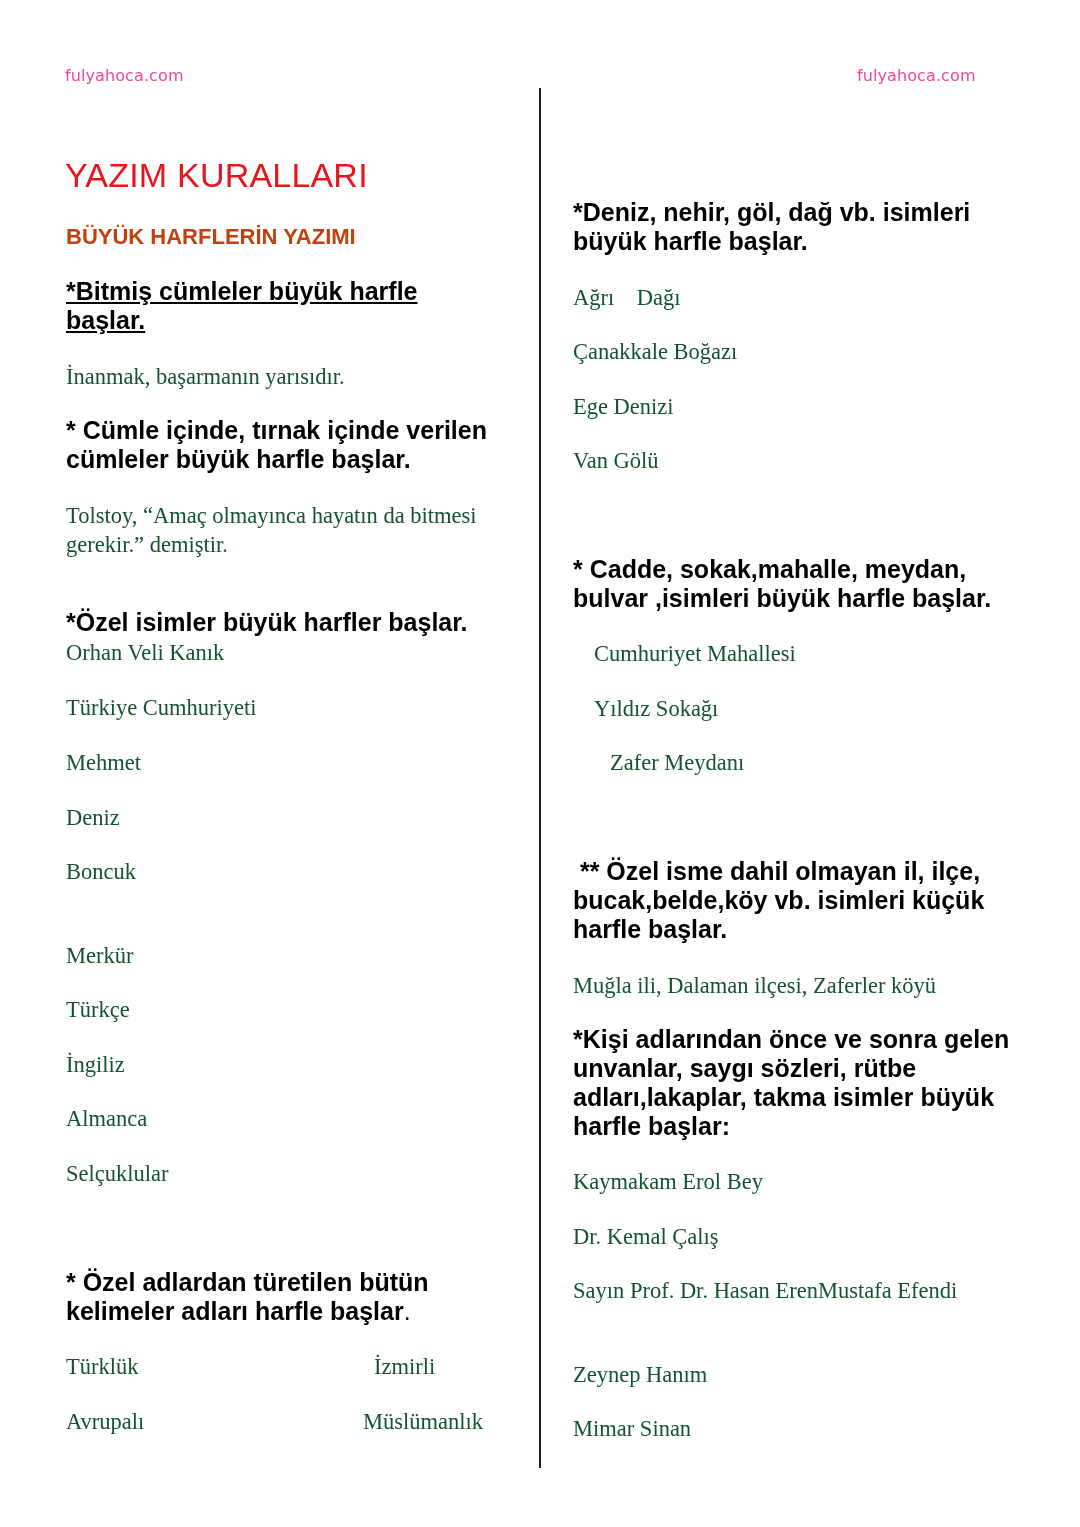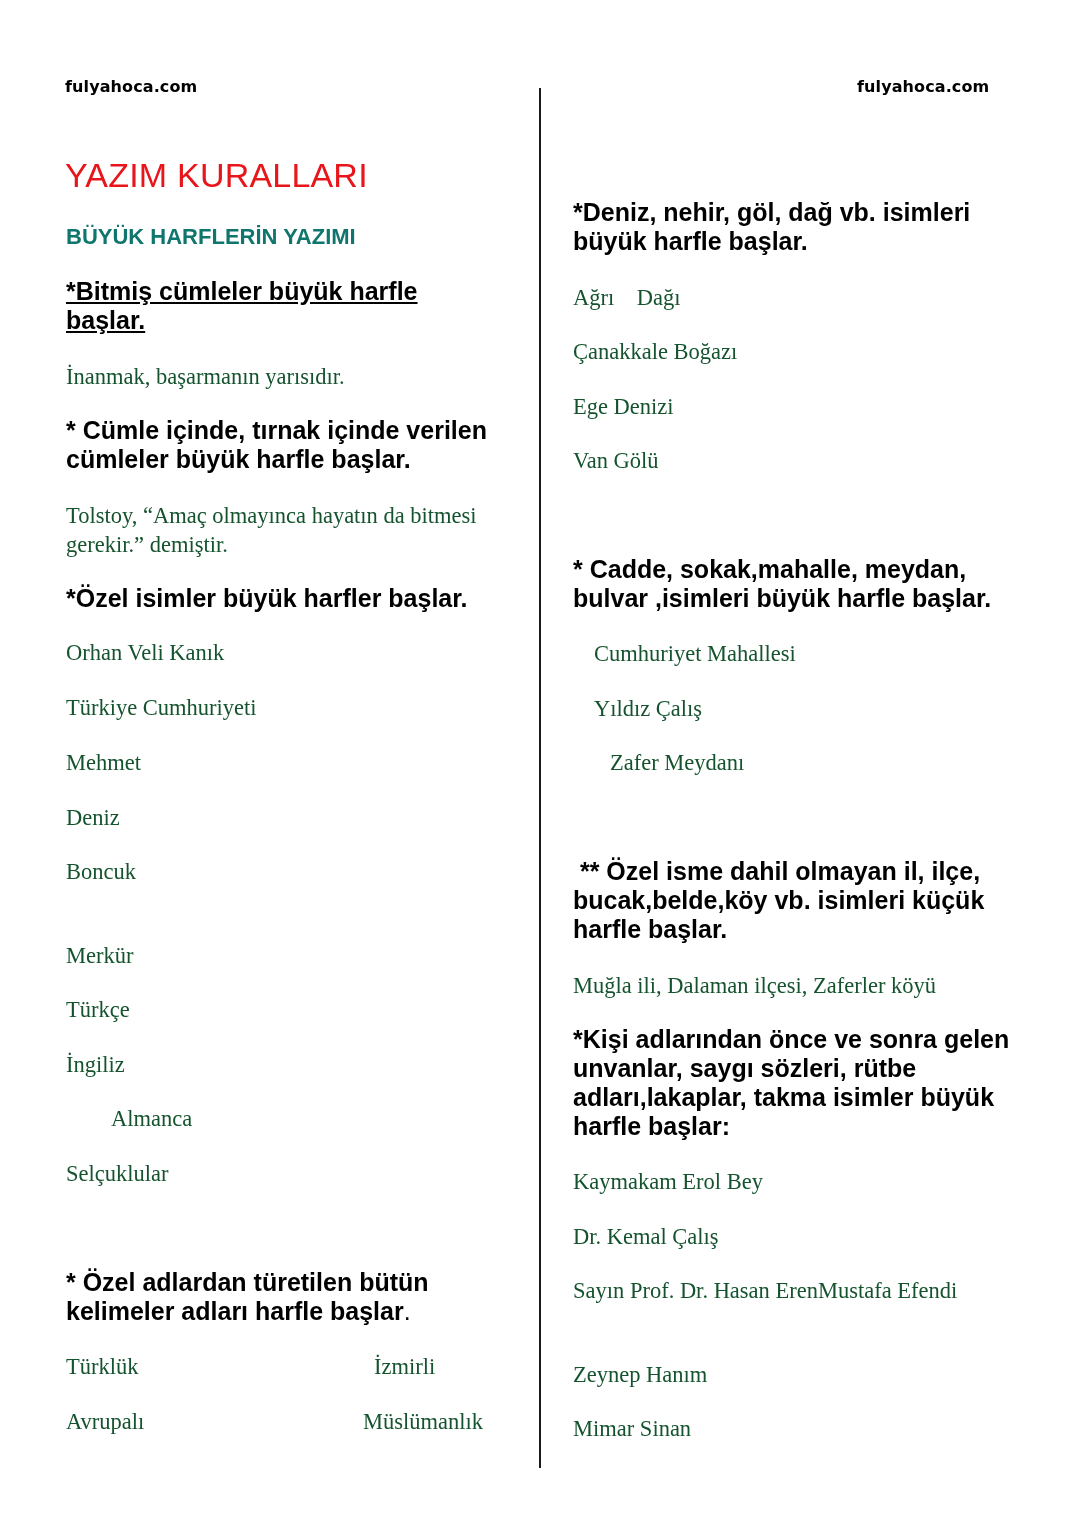--- a/index.html
+++ b/index.html
@@ -10,26 +10,25 @@
     body {
       width: 1080px;
       height: 1527px;
       position: relative;
       overflow: hidden;
       color: #000000;
       font-family: "Liberation Sans", sans-serif;
     }
     .site {
       position: absolute;
-      top: 77px;
+      top: 66px;
       font-family: "DejaVu Sans", sans-serif;
       font-size: 16px;
-      color: #000000;
+      color: #ec4899;
       letter-spacing: 0.1px;
-      font-weight: bold;
     }
     .site.left { left: 65px; }
     .site.right { left: 857px; }
 
     .divider {
       position: absolute;
       left: 539px;
       top: 88px;
       width: 2px;
       height: 1380px;
@@ -41,21 +40,21 @@
     .title {
       font-size: 34px;
       color: #e8151b;
       font-weight: normal;
       letter-spacing: 0.2px;
       left: 65px;
       top: 156px;
     }
     .subtitle {
       font-size: 22px;
-      color: #0f766e;
+      color: #c2410c;
       font-weight: bold;
       left: 66px;
       top: 224px;
     }
     .rule {
       font-size: 25px;
       font-weight: bold;
       line-height: 29px;
       color: #000;
     }
@@ -80,47 +79,47 @@
 
 <h1 class="abs title">YAZIM KURALLARI</h1>
 <h2 class="abs subtitle">BÜYÜK HARFLERİN YAZIMI</h2>
 
 <p class="abs rule col-left" style="top:277px; width:400px;text-decoration:underline;">*Bitmiş cümleler büyük harfle başlar.</p>
 <p class="abs ex col-left" style="top:362px;">İnanmak, başarmanın yarısıdır.</p>
 
 <p class="abs rule col-left" style="top:416px; width:450px;">* Cümle içinde, tırnak içinde verilen cümleler büyük harfle başlar.</p>
 <p class="abs ex col-left" style="top:501px; width:440px;">Tolstoy, “Amaç olmayınca hayatın da bitmesi gerekir.” demiştir.</p>
 
-<p class="abs rule col-left" style="top:584px;">*Özel isimler büyük harfler başlar.</p>
+<p class="abs rule col-left" style="top:608px;">*Özel isimler büyük harfler başlar.</p>
 <p class="abs ex col-left" style="top:638px;">Orhan Veli Kanık</p>
 <p class="abs ex col-left" style="top:693px;">Türkiye Cumhuriyeti</p>
 <p class="abs ex col-left" style="top:748px;">Mehmet</p>
 <p class="abs ex col-left" style="top:803px;">Deniz</p>
 <p class="abs ex col-left" style="top:857px;">Boncuk</p>
 <p class="abs ex col-left" style="top:941px;">Merkür</p>
 <p class="abs ex col-left" style="top:995px;">Türkçe</p>
 <p class="abs ex col-left" style="top:1050px;">İngiliz</p>
-<p class="abs ex col-left" style="top:1104px;margin-left:45px;">Almanca</p>
+<p class="abs ex col-left" style="top:1104px;">Almanca</p>
 <p class="abs ex col-left" style="top:1159px;">Selçuklular</p>
 
 <p class="abs rule col-left" style="top:1268px; width:400px;"><span>* Özel adlardan türetilen bütün kelimeler adları harfle başlar</span><span class="normal-dot">.</span></p>
 <p class="abs ex" style="left:66px; top:1352px;">Türklük</p>
 <p class="abs ex" style="left:374px; top:1352px;">İzmirli</p>
 <p class="abs ex" style="left:66px; top:1407px;">Avrupalı</p>
 <p class="abs ex" style="left:363px; top:1407px;">Müslümanlık</p>
 
 <p class="abs rule col-right" style="top:198px; width:420px;">*Deniz, nehir, göl, dağ vb. isimleri büyük harfle başlar.</p>
 <p class="abs ex col-right" style="top:283px; white-space:pre;">Ağrı    Dağı</p>
 <p class="abs ex col-right" style="top:337px;">Çanakkale Boğazı</p>
 <p class="abs ex col-right" style="top:392px;">Ege Denizi</p>
 <p class="abs ex col-right" style="top:446px;">Van Gölü</p>
 
 <p class="abs rule col-right" style="top:555px; width:440px;">* Cadde, sokak,mahalle, meydan, bulvar ,isimleri büyük harfle başlar.</p>
 <p class="abs ex indent" style="top:639px;">Cumhuriyet Mahallesi</p>
-<p class="abs ex indent" style="top:694px;">Yıldız Çalış</p>
+<p class="abs ex indent" style="top:694px;">Yıldız Sokağı</p>
 <p class="abs ex indent" style="top:748px;margin-left:16px;">Zafer Meydanı</p>
 
 <p class="abs rule col-right" style="top:857px; width:440px; white-space:pre-wrap;"> ** Özel isme dahil olmayan il, ilçe, bucak,belde,köy vb. isimleri küçük harfle başlar.</p>
 <p class="abs ex col-right" style="top:971px;">Muğla ili, Dalaman ilçesi, Zaferler köyü</p>
 
 <p class="abs rule col-right" style="top:1025px; width:440px;">*Kişi adlarından önce ve sonra gelen unvanlar, saygı sözleri, rütbe adları,lakaplar, takma isimler büyük harfle başlar:</p>
 <p class="abs ex col-right" style="top:1167px;">Kaymakam Erol Bey</p>
 <p class="abs ex col-right" style="top:1222px;">Dr. Kemal Çalış</p>
 <p class="abs ex col-right" style="top:1276px; width:420px;">Sayın Prof. Dr. Hasan ErenMustafa Efendi</p>
 <p class="abs ex col-right" style="top:1360px;">Zeynep Hanım</p>

